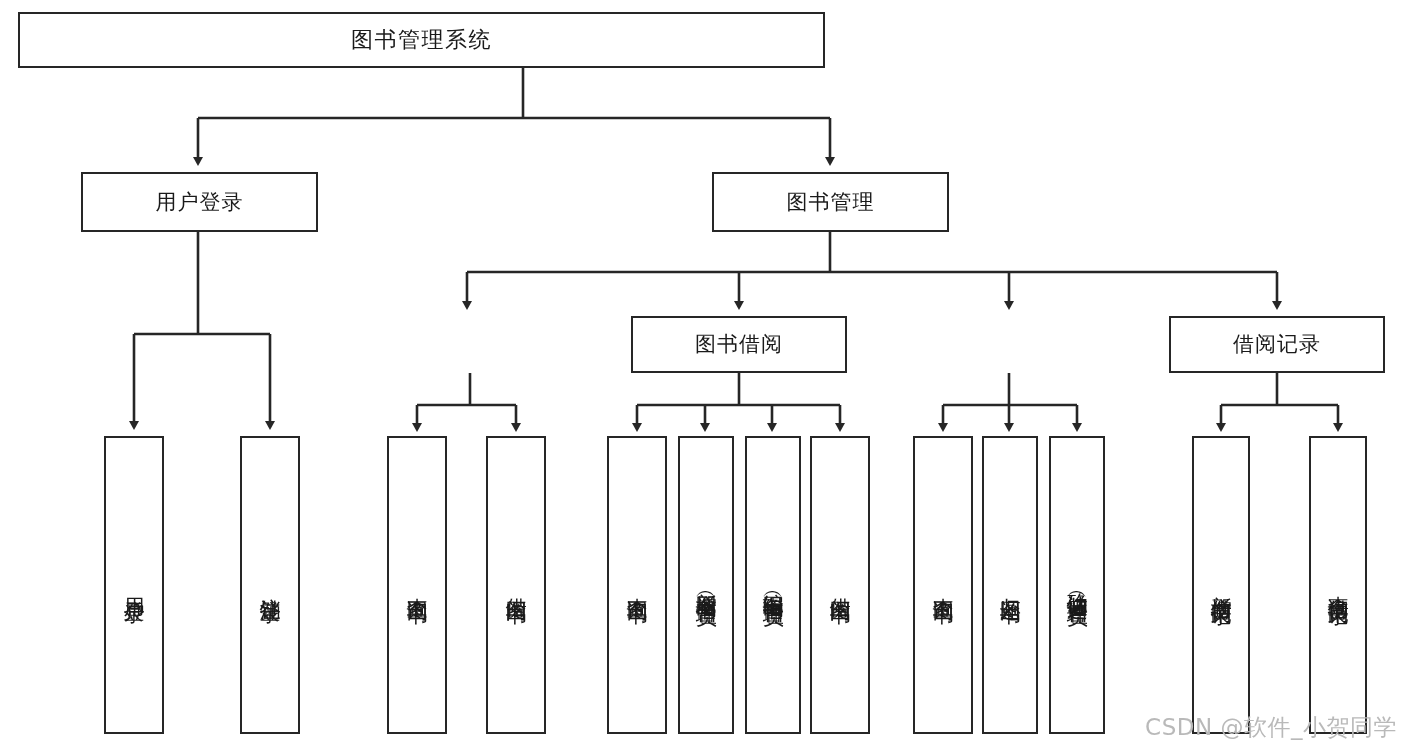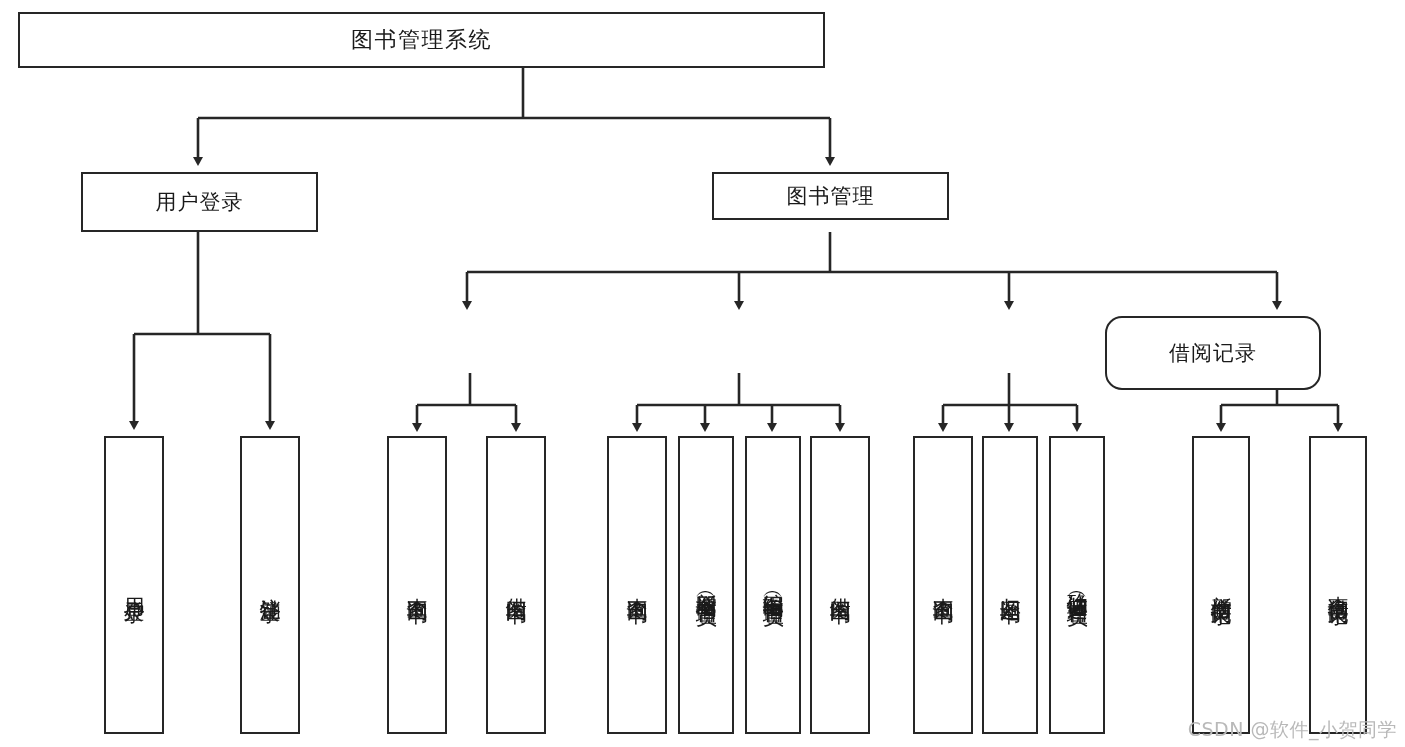--- a/index.html
+++ b/index.html
@@ -62,21 +62,21 @@
     writing-mode: vertical-rl;
     text-orientation: upright;
     line-height: 1.06;
     letter-spacing: 2px;
     max-height: 100%;
   }
   #watermark {
     position: absolute;
     right: 8px;
     bottom: 4px;
-    font-size: 19px;
+    font-size: 23px;
     color: #b9b9b9;
     letter-spacing: 0.5px;
     white-space: nowrap;
   }
 </style>
 </head>
 <body>
 
 <div id="canvas">
 
@@ -131,25 +131,28 @@
     </g>
   </svg>
 
   <div class="node h root" style="left:18px; top:12px; width:807px; height:56px;">
     <span class="lbl">图书管理系统</span>
   </div>
 
   <div class="node h" style="left:81px; top:172px; width:237px; height:60px;">
     <span class="lbl">用户登录</span>
   </div>
-  <div class="node h" style="left:712px; top:172px; width:237px; height:48px;">
+  <div class="node h" style="left:712px; top:172px; width:237px; height:60px;">
     <span class="lbl">图书管理</span>
   </div>
 
-  <div class="node h" style="left:1105px; top:316px; width:216px; height:74px;border-radius:17px;">
+  <div class="node h" style="left:631px; top:316px; width:216px; height:57px;">
+    <span class="lbl">图书借阅</span>
+  </div>
+  <div class="node h" style="left:1169px; top:316px; width:216px; height:57px;">
     <span class="lbl">借阅记录</span>
   </div>
 
   <div class="node v" style="left:104px; top:436px; width:60px; height:298px;">
     <span class="lbl">用户登录</span>
   </div>
   <div class="node v" style="left:240px; top:436px; width:60px; height:298px;">
     <span class="lbl">注销登录</span>
   </div>
 

